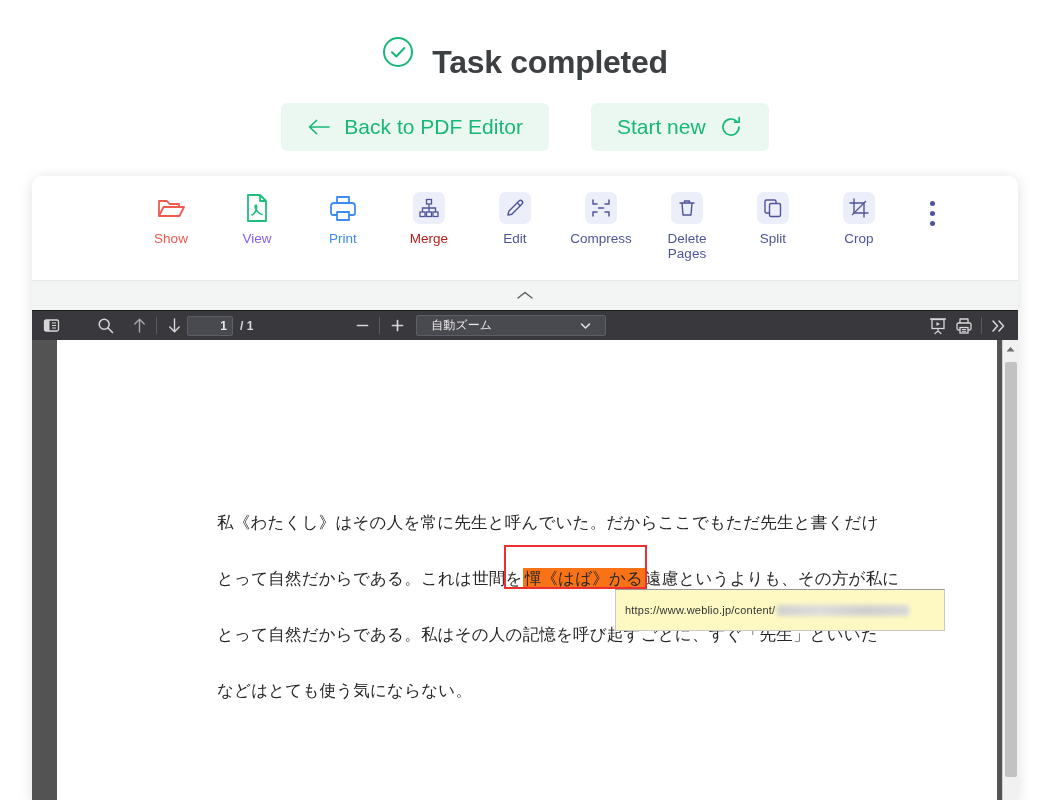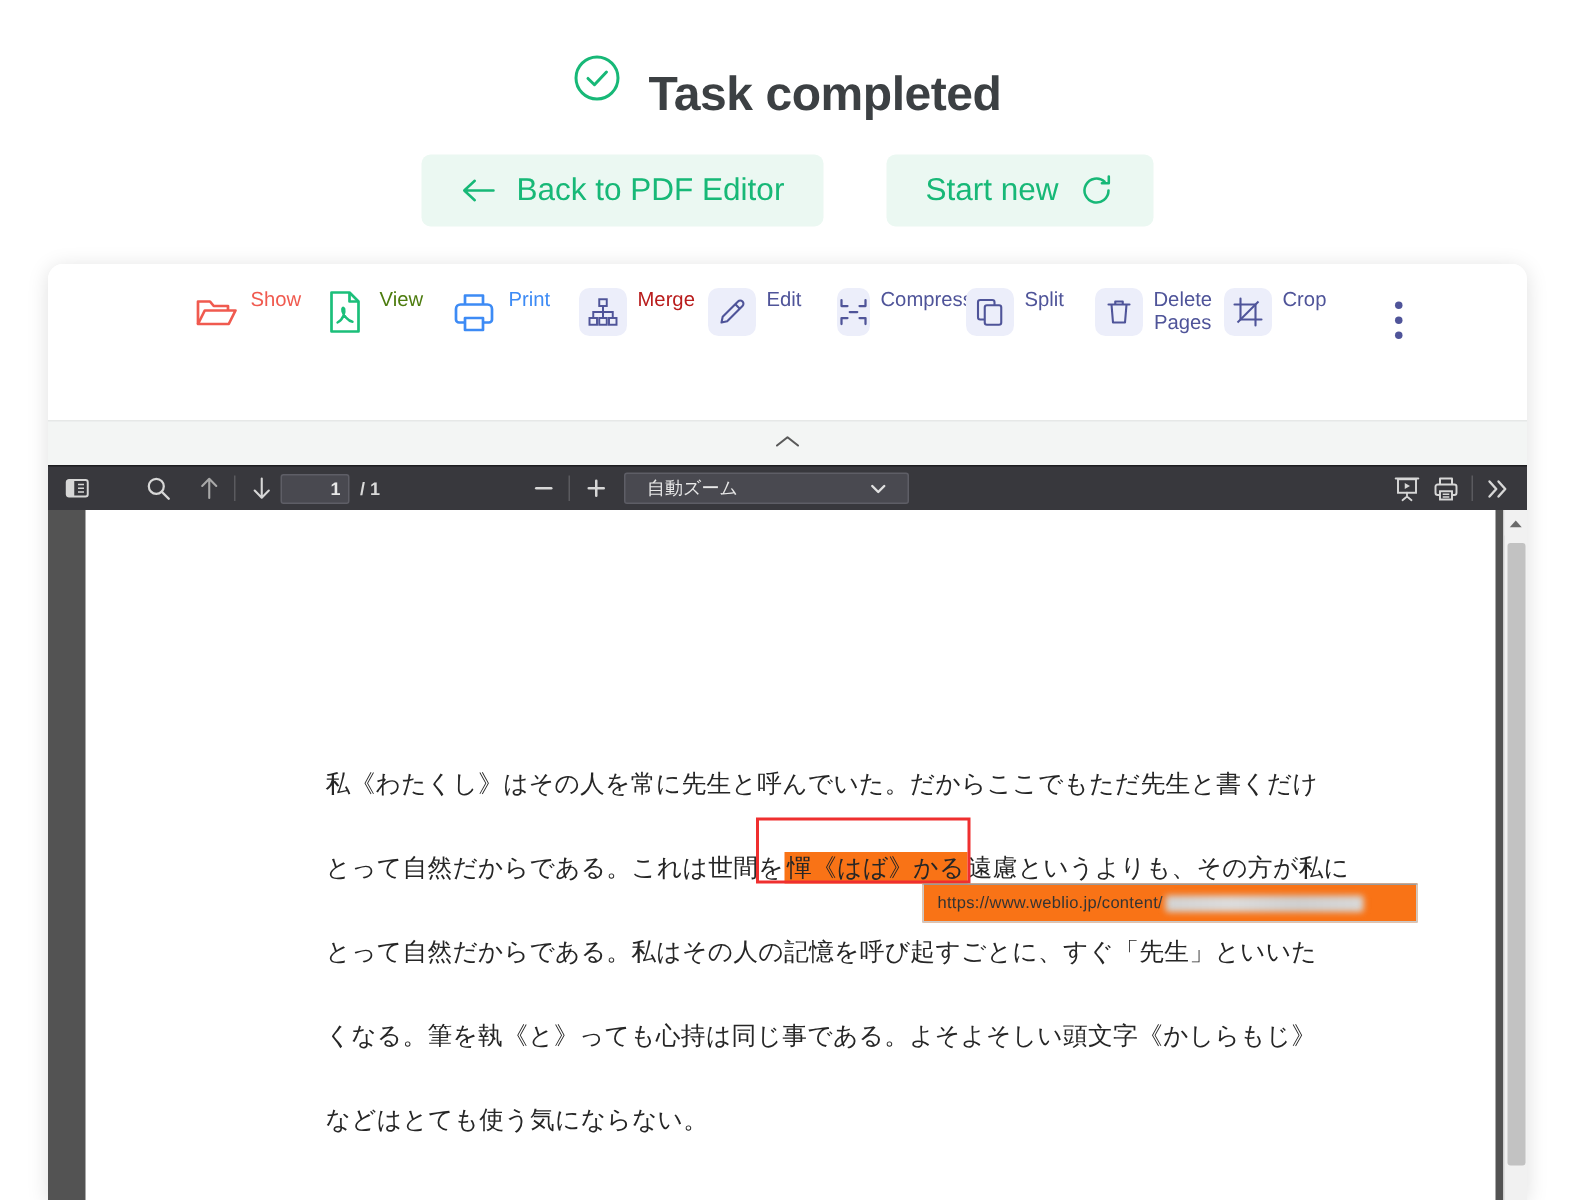--- a/index.html
+++ b/index.html
@@ -59,21 +59,21 @@
   
   .tool-strip {
     display: flex; align-items: flex-start;
     padding: 16px 0 0 0;
     height: 104px;
     background: #ffffff;
     position: relative;
   }
   .tool-item {
     width: 86px;
-    display: flex; flex-direction: row; align-items: flex-start; gap: 7px;
+    display: flex; flex-direction: column; align-items: center; gap: 7px;
     cursor: pointer;
     background: none; border: none; padding: 0;
   }
   .tool-item:first-child { margin-left: 96px; }
   .tool-glyph {
     width: 32px; height: 32px;
     display: flex; align-items: center; justify-content: center;
   }
   .tool-glyph.badged {
     background: #eceefa;
@@ -175,22 +175,22 @@
   .sel-box {
     position: absolute;
     left: 287px; top: 50px;
     width: 143px; height: 44px;
     border: 2px solid #ef2f2f;
     pointer-events: none;
   }
   .tooltip {
     position: absolute;
     left: 398px; top: 94px;
-    width: 330px; height: 26px;
-    background: #f97316;
+    width: 330px; height: 42px;
+    background: #fef9c3;
     border: 1px solid #c9c9c9;
     border-top: 1px solid #9a9a9a;
     display: flex; align-items: center;
     padding-left: 9px;
     font-family: "Liberation Sans", sans-serif;
     font-size: 11px;
     color: #333333;
     white-space: nowrap;
   }
   .redaction {
@@ -274,21 +274,21 @@
     </button>
 
     <button class="tool-item">
       <span class="tool-glyph">
         <svg width="26" height="30" viewBox="0 0 26 30">
           <path d="M4 2 H16 L22 8 V28 H4 Z" fill="none" stroke="#1bbf7a" stroke-width="1.8" stroke-linejoin="round"></path>
           <path d="M16 2 V8 H22" fill="none" stroke="#1bbf7a" stroke-width="1.8" stroke-linejoin="round"></path>
           <path d="M8 22 C12 20 13 15 12.5 13 C12 11.5 10.8 12.2 11.3 14.5 C11.8 17 15 21 18 21.5" fill="none" stroke="#1bbf7a" stroke-width="1.6" stroke-linecap="round"></path>
         </svg>
       </span>
-      <span class="tool-label" style="color:#4d7c0f">View</span>
+      <span class="tool-label" style="color:#8b5cf6">View</span>
     </button>
 
     <button class="tool-item">
       <span class="tool-glyph">
         <svg width="30" height="28" viewBox="0 0 30 28">
           <path d="M9 9 V3 H21 V9" fill="none" stroke="#3d8bf5" stroke-width="1.8" stroke-linejoin="round"></path>
           <path d="M6 9 H24 A3 3 0 0 1 27 12 V19 A2 2 0 0 1 25 21 H5 A2 2 0 0 1 3 19 V12 A3 3 0 0 1 6 9 Z" fill="none" stroke="#3d8bf5" stroke-width="1.8" stroke-linejoin="round"></path>
           <path d="M9 18 H21 V26 H9 Z" fill="#ffffff" stroke="#3d8bf5" stroke-width="1.8" stroke-linejoin="round"></path>
         </svg>
       </span>
@@ -324,37 +324,37 @@
           <path d="M3 3 V7 H7 M19 3 V7 H15 M3 19 V15 H7 M19 19 V15 H15" fill="none" stroke="#4f5499" stroke-width="1.5" stroke-linecap="round" stroke-linejoin="round"></path>
           <path d="M8.5 11 H13.5" fill="none" stroke="#4f5499" stroke-width="1.5" stroke-linecap="round"></path>
         </svg>
       </span>
       <span class="tool-label" style="color:#4f5499">Compress</span>
     </button>
 
     <button class="tool-item">
       <span class="tool-glyph badged">
         <svg width="22" height="22" viewBox="0 0 22 22">
-          <rect x="3" y="3" width="11" height="13" rx="1.5" fill="none" stroke="#4f5499" stroke-width="1.4"></rect>
-          <rect x="7.5" y="6.5" width="11" height="13" rx="1.5" fill="#eceefa" stroke="#4f5499" stroke-width="1.4"></rect>
-        </svg>
-      </span>
-      <span class="tool-label" style="color:#4f5499">Split</span>
-    </button>
-
-    <button class="tool-item">
-      <span class="tool-glyph badged">
-        <svg width="22" height="22" viewBox="0 0 22 22">
           <path d="M4 6 H18" fill="none" stroke="#4f5499" stroke-width="1.4" stroke-linecap="round"></path>
           <path d="M8.5 6 V4 H13.5 V6" fill="none" stroke="#4f5499" stroke-width="1.4" stroke-linejoin="round"></path>
           <path d="M6 6 L7 18 H15 L16 6" fill="none" stroke="#4f5499" stroke-width="1.4" stroke-linejoin="round"></path>
         </svg>
       </span>
       <span class="tool-label" style="color:#4f5499; white-space:pre-line">Delete
 Pages</span>
+    </button>
+
+    <button class="tool-item">
+      <span class="tool-glyph badged">
+        <svg width="22" height="22" viewBox="0 0 22 22">
+          <rect x="3" y="3" width="11" height="13" rx="1.5" fill="none" stroke="#4f5499" stroke-width="1.4"></rect>
+          <rect x="7.5" y="6.5" width="11" height="13" rx="1.5" fill="#eceefa" stroke="#4f5499" stroke-width="1.4"></rect>
+        </svg>
+      </span>
+      <span class="tool-label" style="color:#4f5499">Split</span>
     </button>
 
     <button class="tool-item">
       <span class="tool-glyph badged">
         <svg width="22" height="22" viewBox="0 0 22 22">
           <path d="M6 2 V16 H20" fill="none" stroke="#4f5499" stroke-width="1.4" stroke-linecap="round" stroke-linejoin="round"></path>
           <path d="M2 6 H16 V20" fill="none" stroke="#4f5499" stroke-width="1.4" stroke-linecap="round" stroke-linejoin="round"></path>
           <path d="M4 18 L18 4" fill="none" stroke="#4f5499" stroke-width="1.3"></path>
         </svg>
       </span>
@@ -453,21 +453,20 @@
     </button>
   </div>
 
   <div class="viewer">
     <div class="page-sheet">
 
       <div class="doc-text">
         <div class="doc-line">私《わたくし》はその人を常に先生と呼んでいた。だからここでもただ先生と書くだけ</div>
         <div class="doc-line"><span>とって自然だからである。これは世間を</span><span class="hl">憚《はば》かる</span><span>遠慮というよりも、その方が私に</span></div>
         <div class="doc-line">とって自然だからである。私はその人の記憶を呼び起すごとに、すぐ「先生」といいた</div>
-        <div class="doc-line">くなる。筆を執《と》っても心持は同じ事である。よそよそしい頭文字《かしらもじ》</div>
         <div class="doc-line">などはとても使う気にならない。</div>
 
         <div class="sel-box"></div>
 
         <div class="tooltip">
           <span>https://www.weblio.jp/content/</span>
           <span class="redaction"></span>
         </div>
       </div>
 

